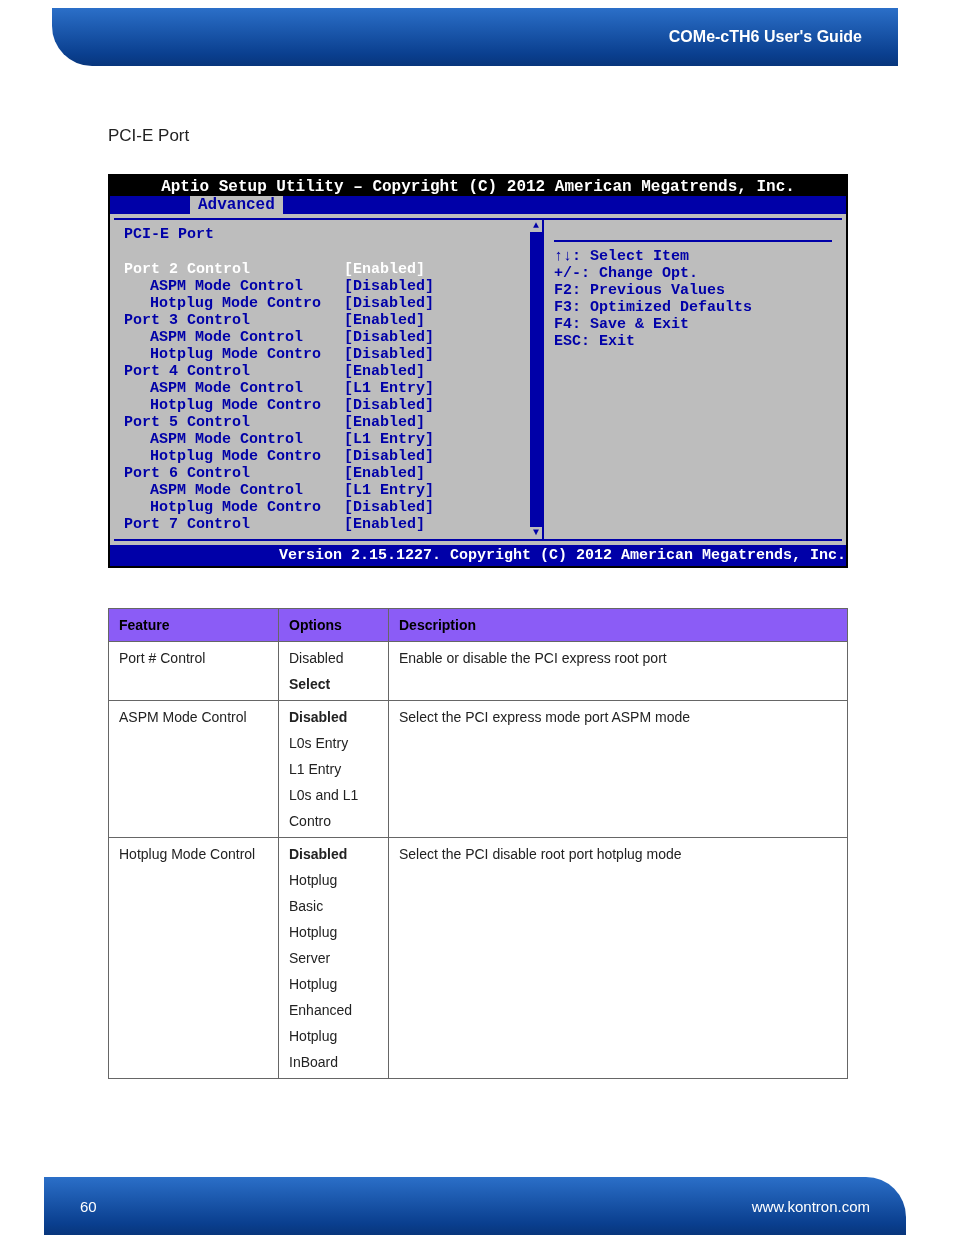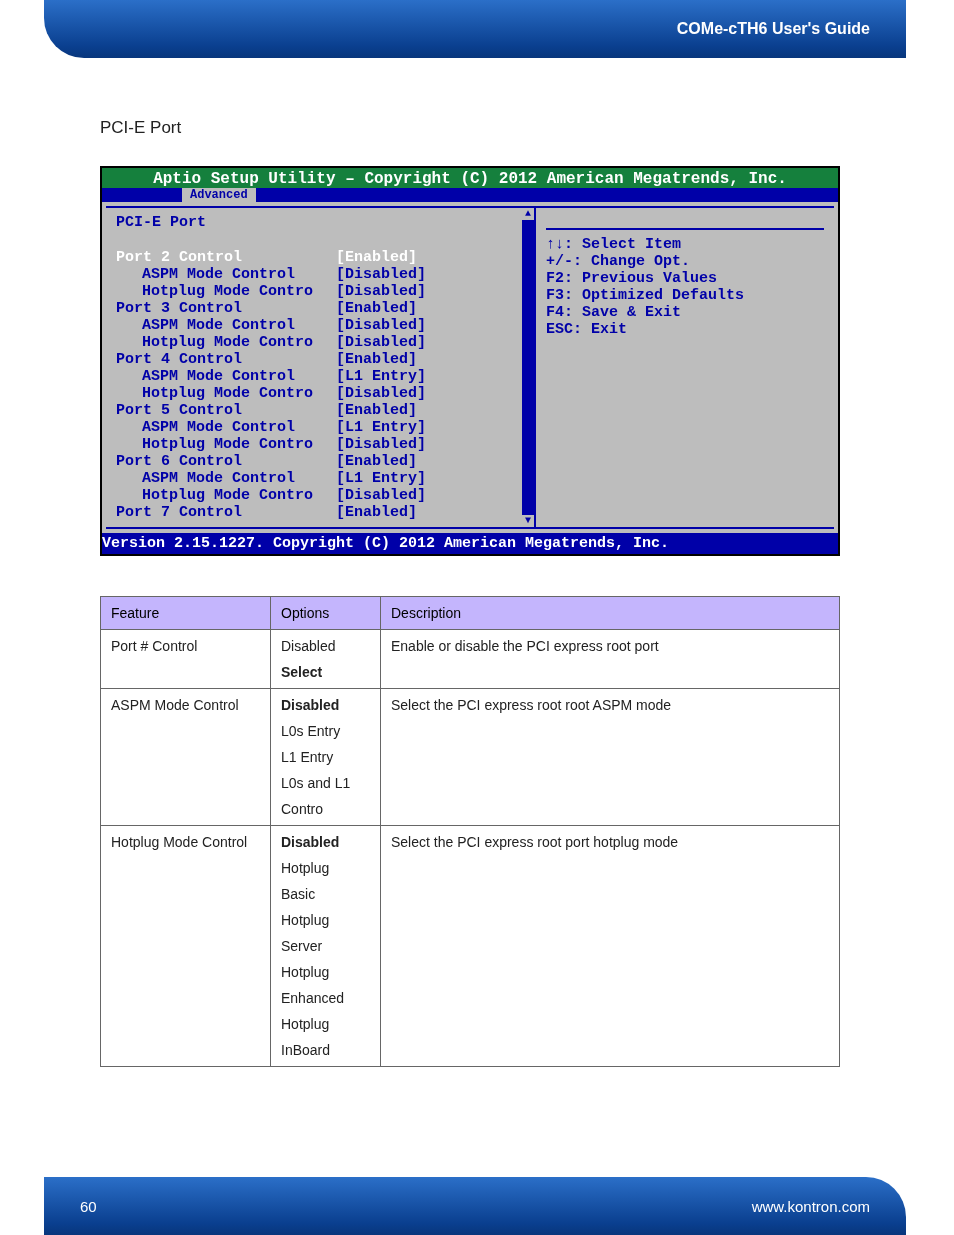--- a/index.html
+++ b/index.html
@@ -7,21 +7,21 @@
     margin: 0;
     background: #fff;
     font-family: "Trebuchet MS", "Lucida Sans", Arial, sans-serif;
     color: #222;
     width: 954px;
   }
   .page {
     position: relative;
     width: 950px;
     min-height: 1235px;
-    padding: 0;
+    padding: 8px;
   }
   
   .topbar {
     position: relative;
     margin: 0 44px 0 44px;
     height: 58px;
     background: linear-gradient(to bottom, #2b6fc8 0%, #0a3f8f 80%, #08367c 100%);
     border-bottom-left-radius: 40px;
     border-bottom-right-radius: 0;
     color: #fff;
@@ -47,32 +47,32 @@
     background: #bdbdbd;
     width: 740px;
     margin-bottom: 40px;
     font-family: "Lucida Console", "Courier New", monospace;
     font-size: 15px;
     font-weight: bold;
     font-stretch: semi-expanded;
     color: #0000a8;
   }
   .bios-title {
-    background: #15803d;
+    background: #000000;
     color: #fff;
     text-align: center;
     padding: 2px 0 0 0;
     font-size: 16px;
   }
   .bios-tabrow {
     background: #0000a8;
     color: #fff;
     display: flex;
     padding-left: 80px;
-    font-size: 12px;
+    font-size: 16px;
     text-align: right;
   }
   .bios-tab {
     background: #bdbdbd;
     color: #0000a8;
     padding: 0 8px;
   }
   .bios-main {
     display: flex;
     border-top: 2px solid #0000a8;
@@ -120,41 +120,41 @@
   .bios-row.child .label { padding-left: 26px; }
   .bios-row .value { color: #0000a8; }
   .bios-help-sep {
     border-top: 2px solid #0000a8;
     margin: 14px 0 6px 0;
   }
   .bios-right-top { min-height: 140px; }
   .bios-footer {
     background: #0000a8;
     color: #fff;
-    text-align: left;
+    text-align: right;
     padding: 2px 0;
     font-size: 15px;
   }
 
   
   table.features {
     border-collapse: collapse;
     width: 740px;
     font-size: 14px;
   }
   table.features th, table.features td {
     border: 1px solid #666;
     padding: 8px 10px;
     vertical-align: top;
     text-align: left;
   }
   table.features thead th {
-    background: #c4b5fd;
+    background: #8b5cf6;
     color: #000;
-    font-weight: 400;
+    font-weight: 700;
   }
   .opt-line { margin-bottom: 10px; }
   .opt-line:last-child { margin-bottom: 0; }
   .opt-bold { font-weight: 700; }
 
   
   .bottombar {
     position: absolute;
     left: 44px; right: 44px; bottom: 0;
     height: 58px;
@@ -246,36 +246,36 @@
           </tr>
           <tr>
             <td>ASPM Mode Control</td>
             <td>
               <div class="opt-line opt-bold">Disabled</div>
               <div class="opt-line">L0s Entry</div>
               <div class="opt-line">L1 Entry</div>
               <div class="opt-line">L0s and L1</div>
               <div class="opt-line">Contro</div>
             </td>
-            <td>Select the PCI express root root ASPM mode</td>
+            <td>Select the PCI express mode port ASPM mode</td>
           </tr>
           <tr>
             <td>Hotplug Mode Control</td>
             <td>
               <div class="opt-line opt-bold">Disabled</div>
               <div class="opt-line">Hotplug</div>
               <div class="opt-line">Basic</div>
               <div class="opt-line">Hotplug</div>
               <div class="opt-line">Server</div>
               <div class="opt-line">Hotplug</div>
               <div class="opt-line">Enhanced</div>
               <div class="opt-line">Hotplug</div>
               <div class="opt-line">InBoard</div>
             </td>
-            <td>Select the PCI express root port hotplug mode</td>
+            <td>Select the PCI disable root port hotplug mode</td>
           </tr>
         </tbody>
     </table>
 
   </div>
 
   <div class="bottombar">
     <span>60</span>
     <span>www.kontron.com</span>
   </div>

